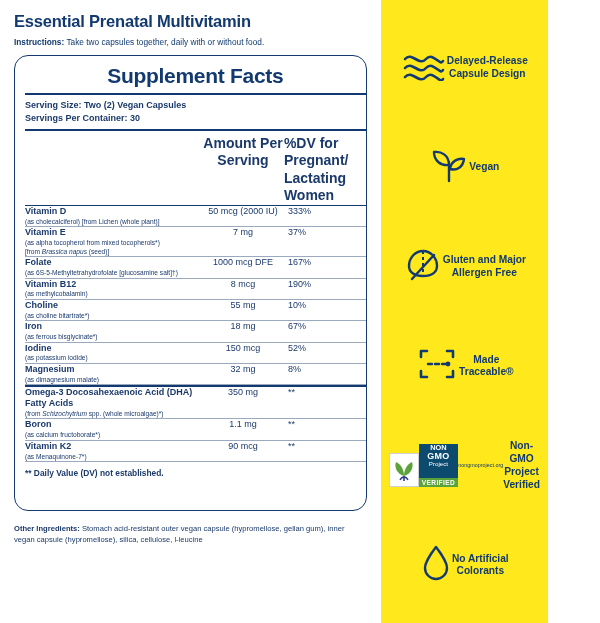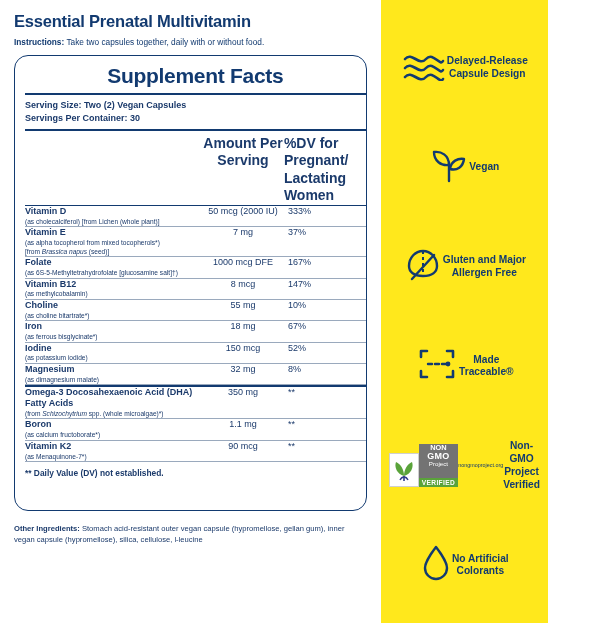--- a/index.html
+++ b/index.html
@@ -166,21 +166,21 @@
     align-items: flex-end;
     height: 46px;
   }
   .ngm-left {
     width: 30px; height: 34px;
     background: #fff;
     border: 1px solid #cfcfcf;
     display: flex; align-items: center; justify-content: center;
   }
   .ngm-right {
-    background: #737373;
+    background: #0c4a6e;
     color: #fff;
     font-size: 7.4px;
     font-weight: bold;
     line-height: 1.05;
     padding: 2px 3px 12px 3px;
     height: 34px;
     display: flex;
     flex-direction: column;
     justify-content: center;
     text-align: center;
@@ -276,21 +276,21 @@
             <tr class="nut-row">
               <td class="nut-name">
                 <div>
                   <div>Vitamin B12</div>
                 </div>
                 <span class="nut-sub">
                   <div>(as methylcobalamin)</div>
                 </span>
               </td>
               <td class="nut-amt">8 mcg</td>
-              <td class="nut-dv">147%</td>
+              <td class="nut-dv">190%</td>
             </tr>
             <tr class="nut-row">
               <td class="nut-name">
                 <div>
                   <div>Choline</div>
                 </div>
                 <span class="nut-sub">
                   <div>(as choline bitartrate*)</div>
                 </span>
               </td>

